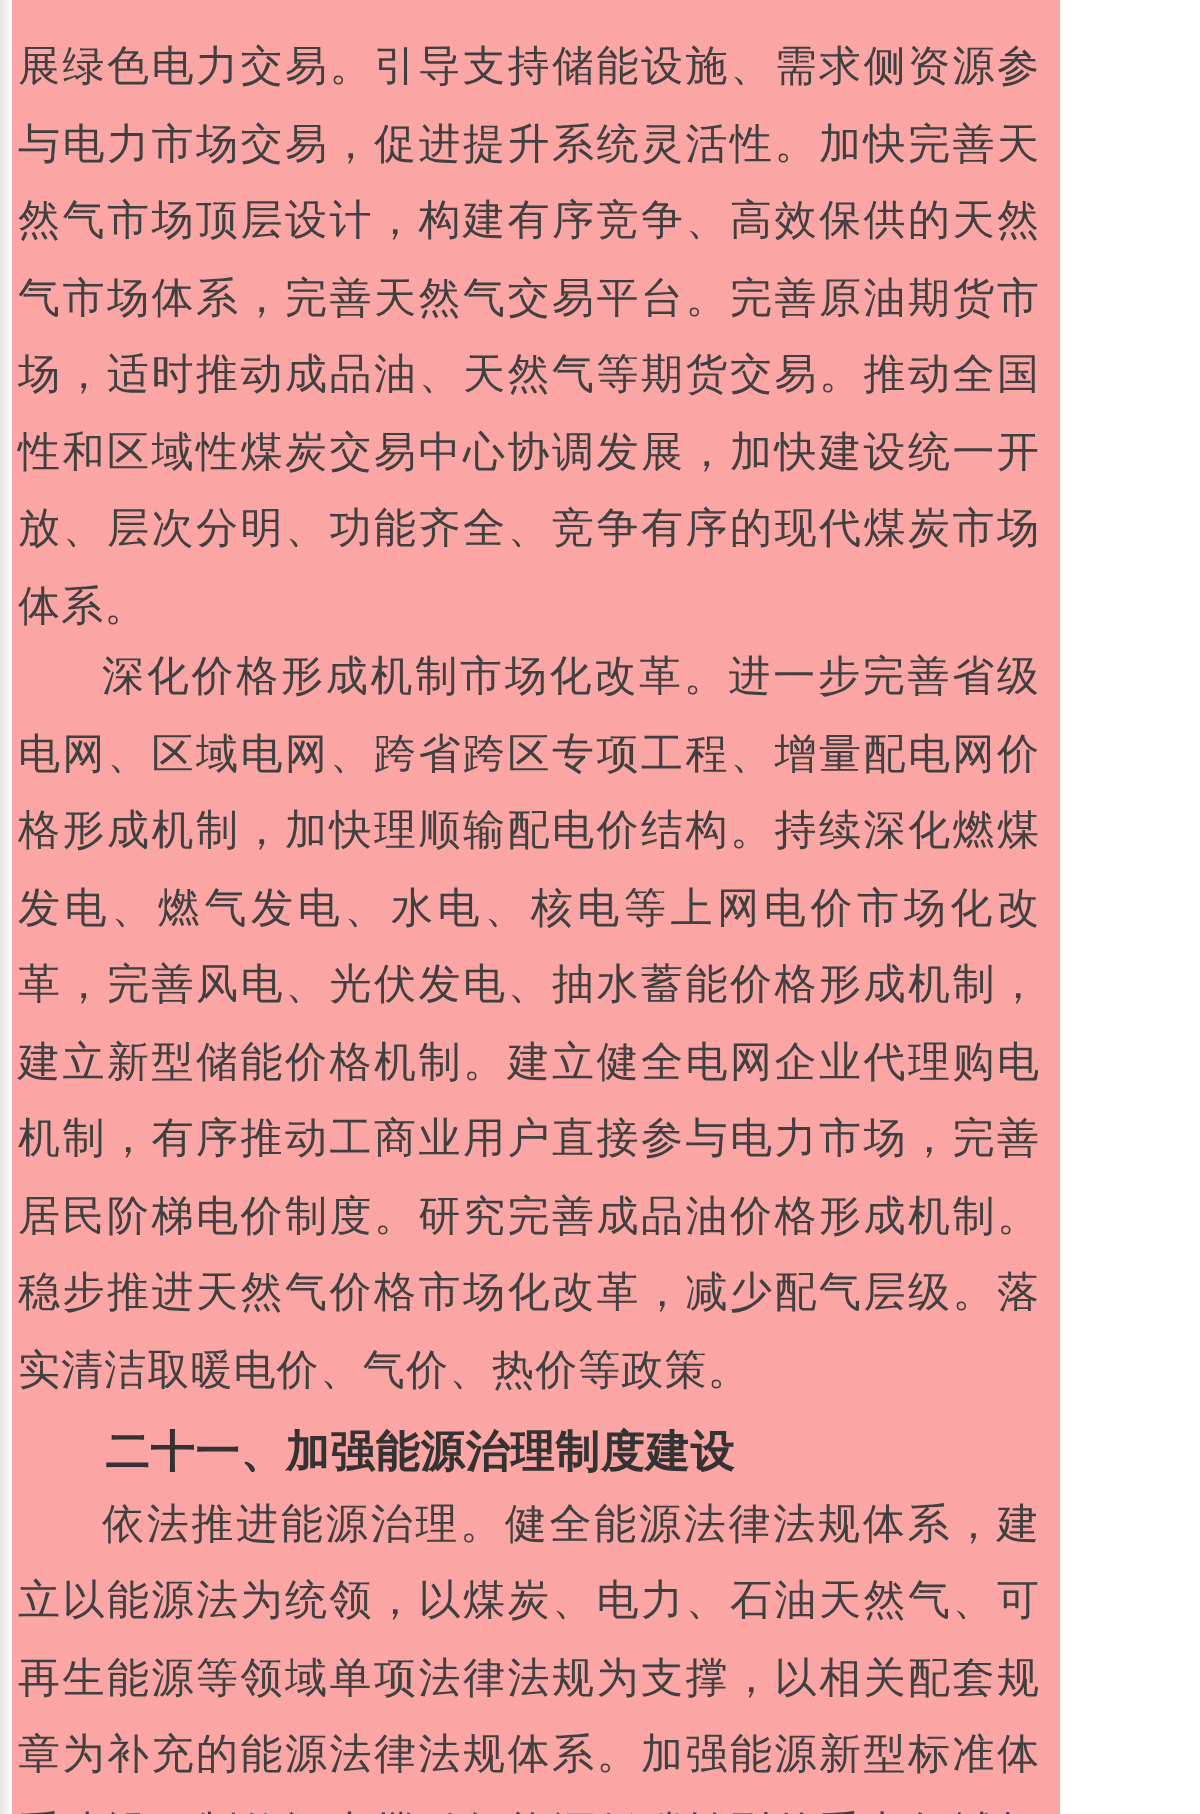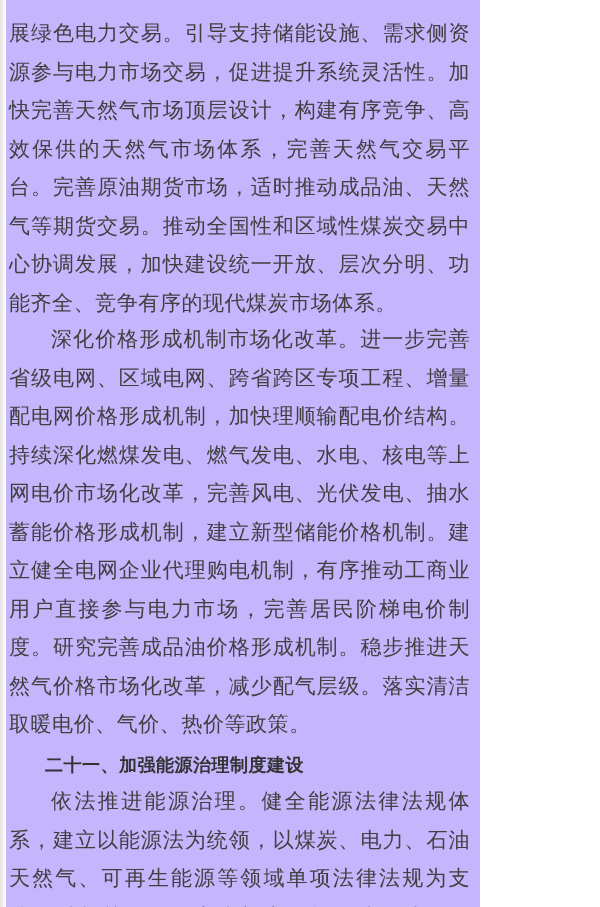--- a/index.html
+++ b/index.html
@@ -2,23 +2,23 @@
 <html lang="zh"><head>
 <meta charset="utf-8">
 <style>
   html, body {
     margin: 0;
     padding: 0;
     background: #ffffff;
   }
   .page {
     position: relative;
-    width: 480px;
+    width: 530px;
     height: 907px;
-    background: #c4b5fd;
+    background: #fca5a5;
     overflow: hidden;
     box-sizing: border-box;
   }
   .scan-edge-left {
     position: absolute;
     left: 0; top: 0;
     width: 6px; height: 100%;
     background: linear-gradient(to right, #e3e3e3, #ffffff);
     pointer-events: none;
   }
@@ -36,21 +36,21 @@
     text-justify: inter-character;
     margin: 0;
   }
   .para.indent {
     text-indent: 2em;
     font-family: Liberation Mono, monospace;
   }
   .heading {
     font-family: "Liberation Sans", "DejaVu Sans", sans-serif;
     font-weight: bold;
-    font-size: 18px;
+    font-size: 22px;
     line-height: 38.5px;
     letter-spacing: 0.5px;
     color: #333333;
     text-indent: 2em;
     margin: 0;
   }
 </style>
 </head>
 <body>
 

